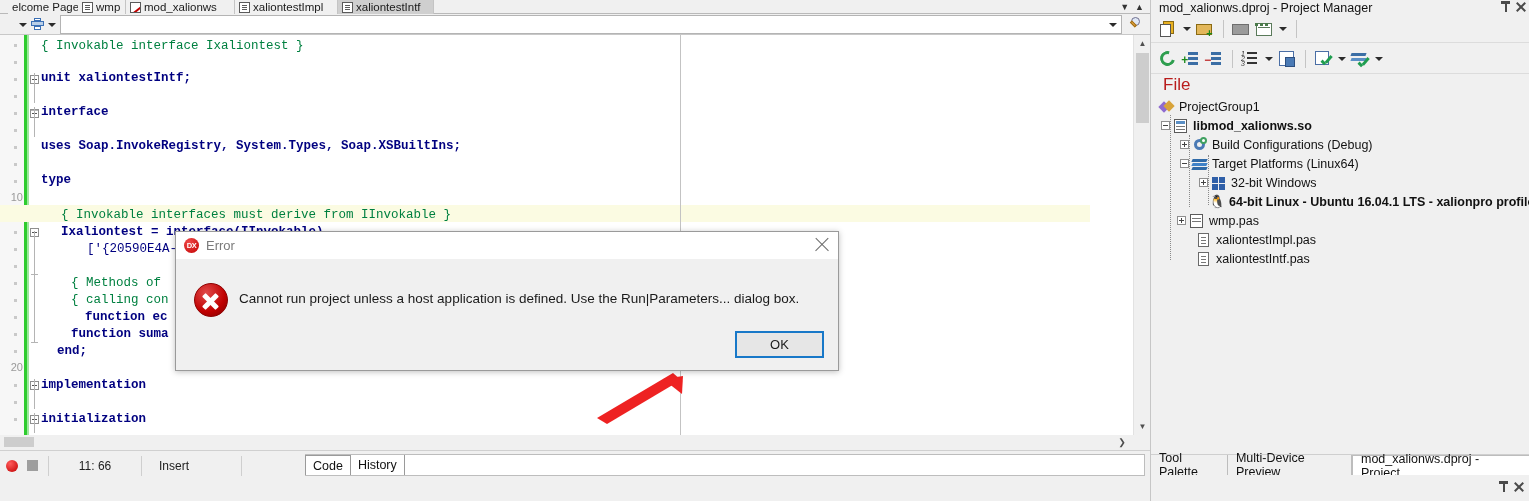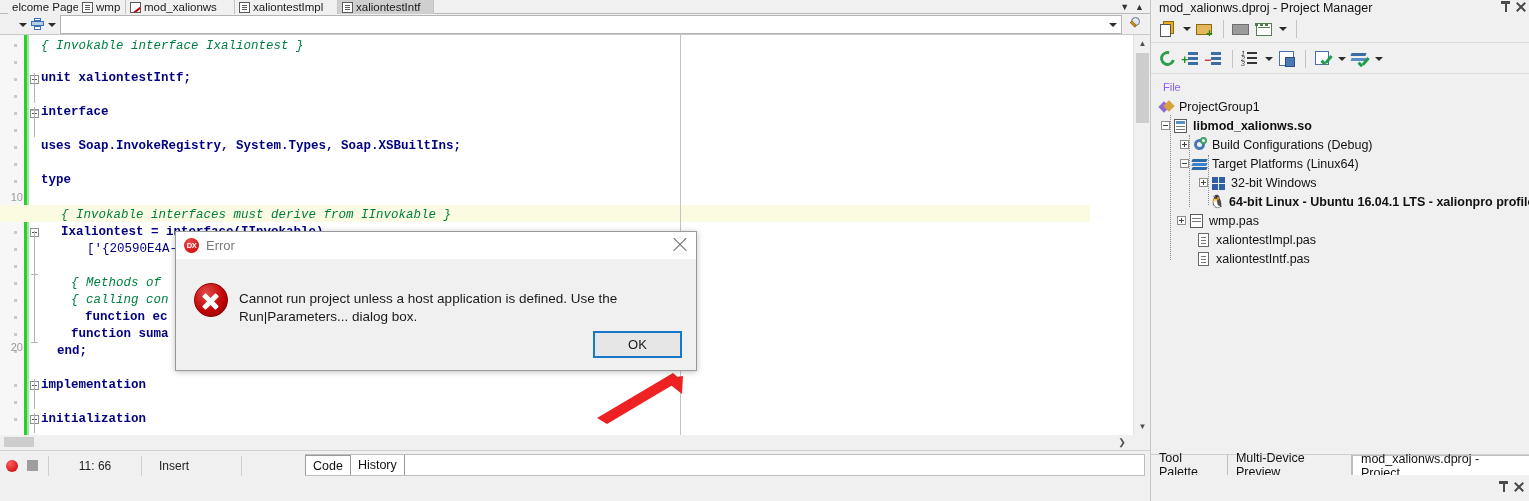--- a/index.html
+++ b/index.html
@@ -142,21 +142,21 @@
     position:absolute; left: 41px; top: 0; width: 1090px; height: 400px;
     font-family: "Liberation Mono", monospace;
     font-size: 12.5px;
   }
   .cl { position:absolute; left: 0; white-space: pre; line-height: 17px; height: 17px; }
   .hl-line {
     position:absolute; left: -41px; width: 1090px; height: 17px;
     background: #fbfbe2;
   }
   .k { color:#000080; font-weight: bold; }
-  .cm { color:#008040; font-style: italic; }
+  .cm { color:#008040; }
   .s { color:#000080; }
   #right-margin {
     position:absolute; left: 680px; top:0; width:1px; height:400px; background:#c3c3c3;
   }
   
   #v-scroll {
     position:absolute; right: 0; top: 0; width: 17px; height: 400px;
     background:#f0f0f0; border-left:1px solid #e2e2e2;
   }
   .sb-btn {
@@ -290,22 +290,22 @@
   .ic-check .tick::before{content:""; position:absolute; left:0; top:5px; width:5px;height:2.5px;background:#1f9d4f;transform:rotate(45deg);}
   .ic-check .tick::after{content:""; position:absolute; left:3px; top:2px; width:9px;height:2.5px;background:#1f9d4f;transform:rotate(-50deg);}
   .ic-layers .l{position:absolute; left:2px; top:5px; width:15px; height:3px; background:#3b6ea5; transform:skewX(-20deg);}
   .ic-layers .l2{position:absolute; left:2px; top:10px; width:15px; height:3px; background:#5a8fc5; transform:skewX(-20deg);}
   .ic-layers .tick{position:absolute; left:9px; top:10px; width:10px; height:10px;}
   .ic-layers .tick::before{content:""; position:absolute; left:0; top:5px; width:5px;height:2.5px;background:#1f9d4f;transform:rotate(45deg);}
   .ic-layers .tick::after{content:""; position:absolute; left:3px; top:2px; width:9px;height:2.5px;background:#1f9d4f;transform:rotate(-50deg);}
 
   #pm-colhdr {
     position:absolute; left:0; top: 78px; width:379px; height: 17px;
-    display:flex; align-items:center; padding-left: 12px;
-    font-size: 11px; color:#8b5cf6; background:#f0f0f0;
+    display:flex; align-items:flex-end; padding-left: 12px;
+    font-size: 17px; color:#b91c1c; background:#f0f0f0;
   }
   #pm-tree {
     position:absolute; left: 0; top: 97px; width: 379px; height: 350px;
     background:#f0f0f0; font-size: 12.5px; color:#111;
   }
   .tnode {
     position:absolute; height: 19px; display:flex; align-items:center; white-space:nowrap;
   }
   .tnode .label { margin-left: 4px; }
   .tnode.bold .label { font-weight: bold; }
@@ -346,21 +346,21 @@
   .dtab.active { background:#ffffff; border: 1px solid #bdbdbd; border-bottom:none; }
   #pm-bottom-bar {
     position:absolute; left:0; bottom:0; width:379px; height: 26px; background:#f0f0f0;
   }
   #pm-bottom-ctrls{
     position:absolute; right: 6px; top: 6px; display:flex; gap: 6px; align-items:center;
   }
 
   
   #error-dialog {
-    position:absolute; left: 175px; top: 231px; width: 522px; height: 140px;
+    position:absolute; left: 175px; top: 231px; width: 664px; height: 140px;
     background:#f0f0f0; border: 1px solid #9a9a9a;
     box-shadow: 0 1px 6px rgba(0,0,0,0.25);
   }
   #dlg-titlebar {
     position:absolute; left:0; top:0; right:0; height: 27px;
     background:#ffffff; display:flex; align-items:center; padding-left: 8px;
   }
   #dlg-title-ico {
     width: 15px; height: 15px; border-radius:50%;
     background: radial-gradient(circle at 35% 30%, #f04a4a, #c20000);
@@ -467,21 +467,21 @@
           <div class="gnum" style="top: 156px;">10</div>
           <div class="gnum" style="top: 173px;">11</div>
           <div class="gdot" style="top: 196px;"></div>
           <div class="gdot" style="top: 213px;"></div>
           <div class="gdot" style="top: 230px;"></div>
           <div class="gdot" style="top: 247px;"></div>
           <div class="gdot" style="top: 264px;"></div>
           <div class="gdot" style="top: 281px;"></div>
           <div class="gdot" style="top: 298px;"></div>
           <div class="gdot" style="top: 315px;"></div>
-          <div class="gnum" style="top: 306px;">20</div>
+          <div class="gnum" style="top: 326px;">20</div>
           <div class="gdot" style="top: 349px;"></div>
           <div class="gdot" style="top: 366px;"></div>
           <div class="gdot" style="top: 383px;"></div>
         </div>
       <div id="changebar"></div>
       <div id="foldcol">
           <div class="fold expanded" style="top: 40px;"></div>
           <div class="fold expanded" style="top: 74px;"></div>
           <div class="fold expanded" style="top: 193px;"></div>
           <div class="fold expanded" style="top: 346px;"></div>

